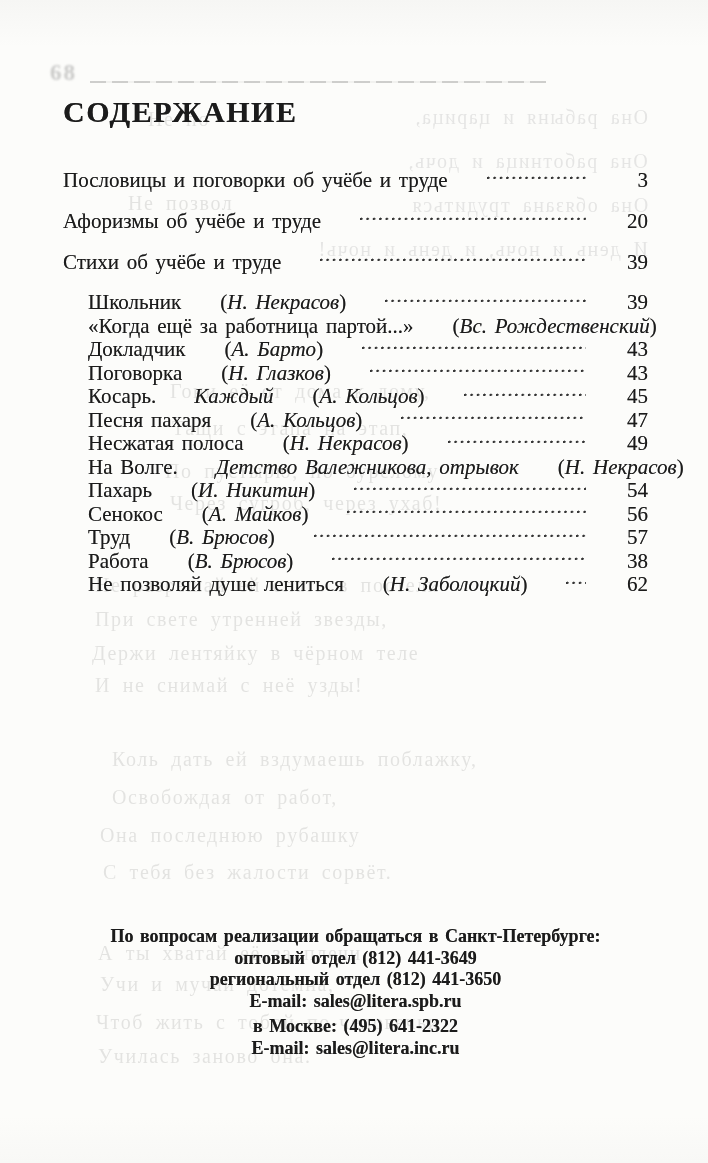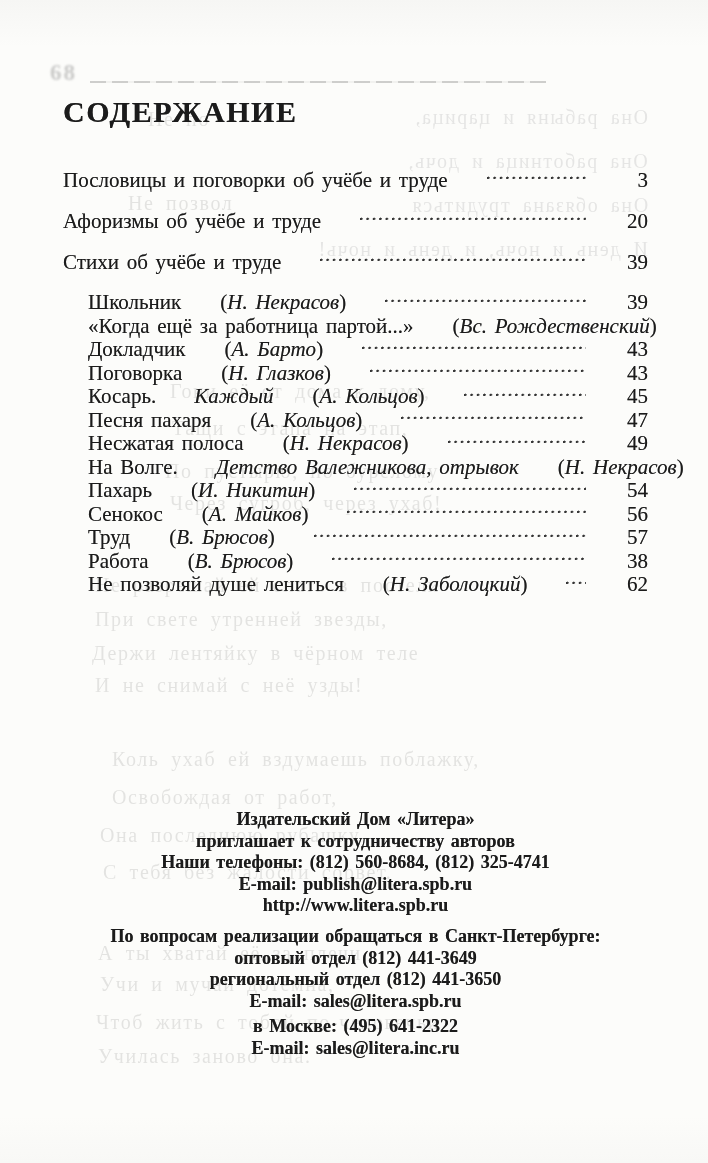--- a/index.html
+++ b/index.html
@@ -105,21 +105,21 @@
       <div class="ghost" style="top: 108px; left: 148px;">Не по</div>
       <div class="ghost" style="top: 192px; left: 128px;">Не позвол</div>
       <div class="ghost" style="top: 380px; left: 170px;">Гони её от дома к дому,</div>
       <div class="ghost" style="top: 417px; left: 172px;">Тащи с этапа на этап,</div>
       <div class="ghost" style="top: 460px; left: 165px;">По пустырю, по бурелому</div>
       <div class="ghost" style="top: 492px; left: 170px;">Через сугроб, через ухаб!</div>
       <div class="ghost" style="top: 574px; left: 95px;">Не разрешай ей спать в постели</div>
       <div class="ghost" style="top: 608px; left: 95px;">При свете утренней звезды,</div>
       <div class="ghost" style="top: 642px; left: 92px;">Держи лентяйку в чёрном теле</div>
       <div class="ghost" style="top: 674px; left: 95px;">И не снимай с неё узды!</div>
-      <div class="ghost" style="top: 748px; left: 112px;">Коль ухаб ей вздумаешь поблажку,</div>
+      <div class="ghost" style="top: 748px; left: 112px;">Коль дать ей вздумаешь поблажку,</div>
       <div class="ghost" style="top: 786px; left: 112px;">Освобождая от работ,</div>
       <div class="ghost" style="top: 824px; left: 100px;">Она последнюю рубашку</div>
       <div class="ghost" style="top: 861px; left: 103px;">С тебя без жалости сорвёт.</div>
       <div class="ghost" style="top: 942px; left: 98px;">А ты хватай её за плечи,</div>
       <div class="ghost" style="top: 973px; left: 100px;">Учи и мучай дотемна,</div>
       <div class="ghost" style="top: 1011px; left: 96px;">Чтоб жить с тобой по-человечьи</div>
       <div class="ghost" style="top: 1045px; left: 98px;">Училась заново она.</div>
     </div>
 
   <div class="content">
@@ -230,27 +230,20 @@
         <div class="row ind no-sub">
     <span class="t">Не позволяй душе лениться</span>
 
     <span class="au">(<i class="auname">Н. Заболоцкий</i>)</span>
     <span class="dots"></span>
     <span class="pg">62</span>
   </div>
       </div>
   </div>
 
-  <div class="pub pub1" id="pub1">
-      <div class="pub-line">Издательский Дом «Литера»</div>
-      <div class="pub-line">приглашает к сотрудничеству авторов</div>
-      <div class="pub-line">Наши телефоны: (812) 560-8684, (812) 325-4741</div>
-      <div class="pub-line">E-mail: publish@litera.spb.ru</div>
-      <div class="pub-line">http://www.litera.spb.ru</div>
-    </div>
   <div class="pub pub2" id="pub2">
       <div class="pub-line">По вопросам реализации обращаться в Санкт-Петербурге:</div>
       <div class="pub-line">оптовый отдел (812) 441-3649</div>
       <div class="pub-line">региональный отдел (812) 441-3650</div>
       <div class="pub-line">E-mail: sales@litera.spb.ru</div>
       <div class="pub-line">в Москве: (495) 641-2322</div>
       <div class="pub-line">E-mail: sales@litera.inc.ru</div>
     </div>
 
 </div>

